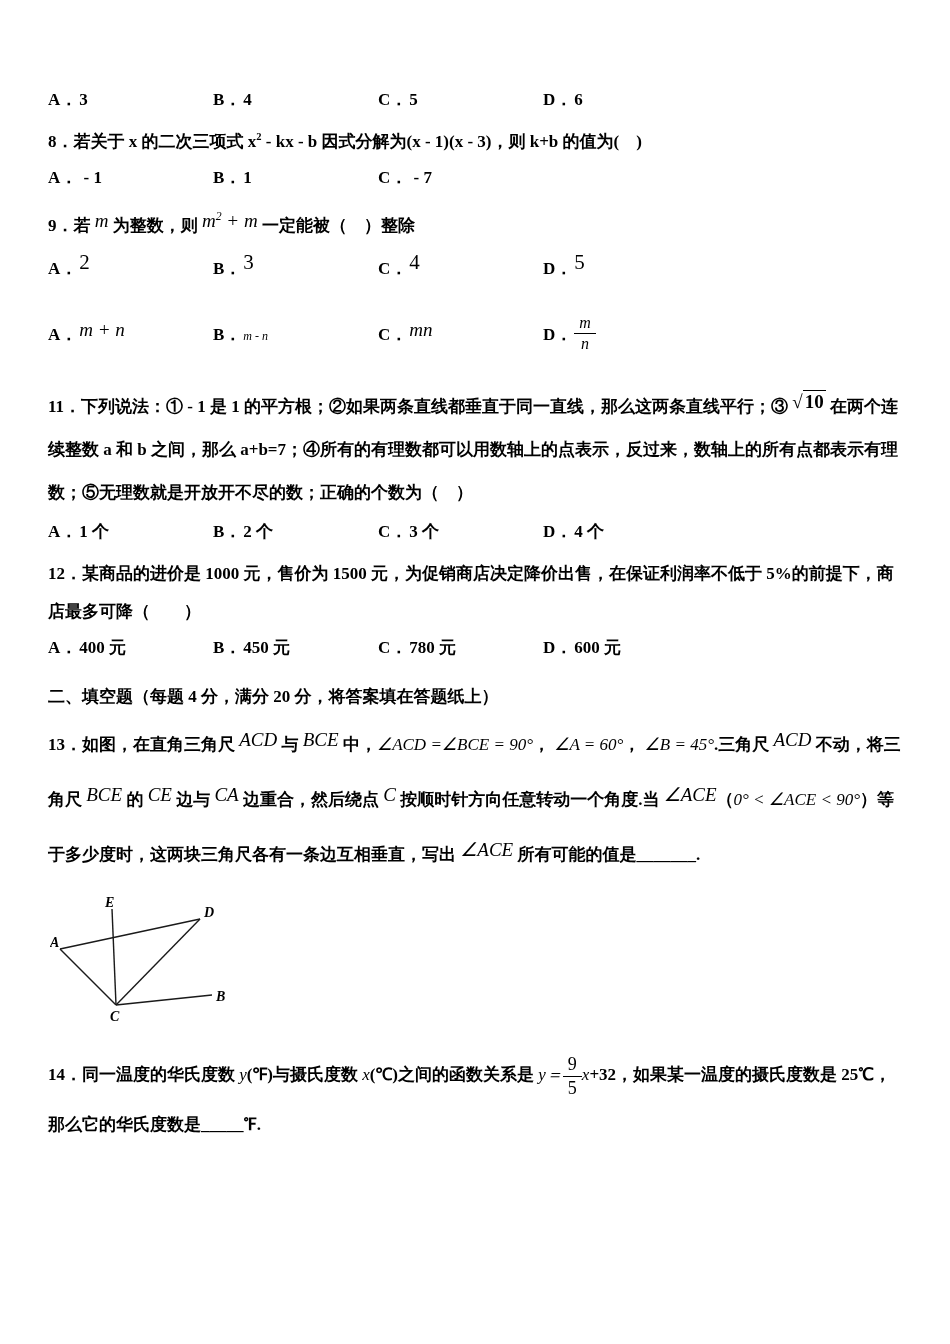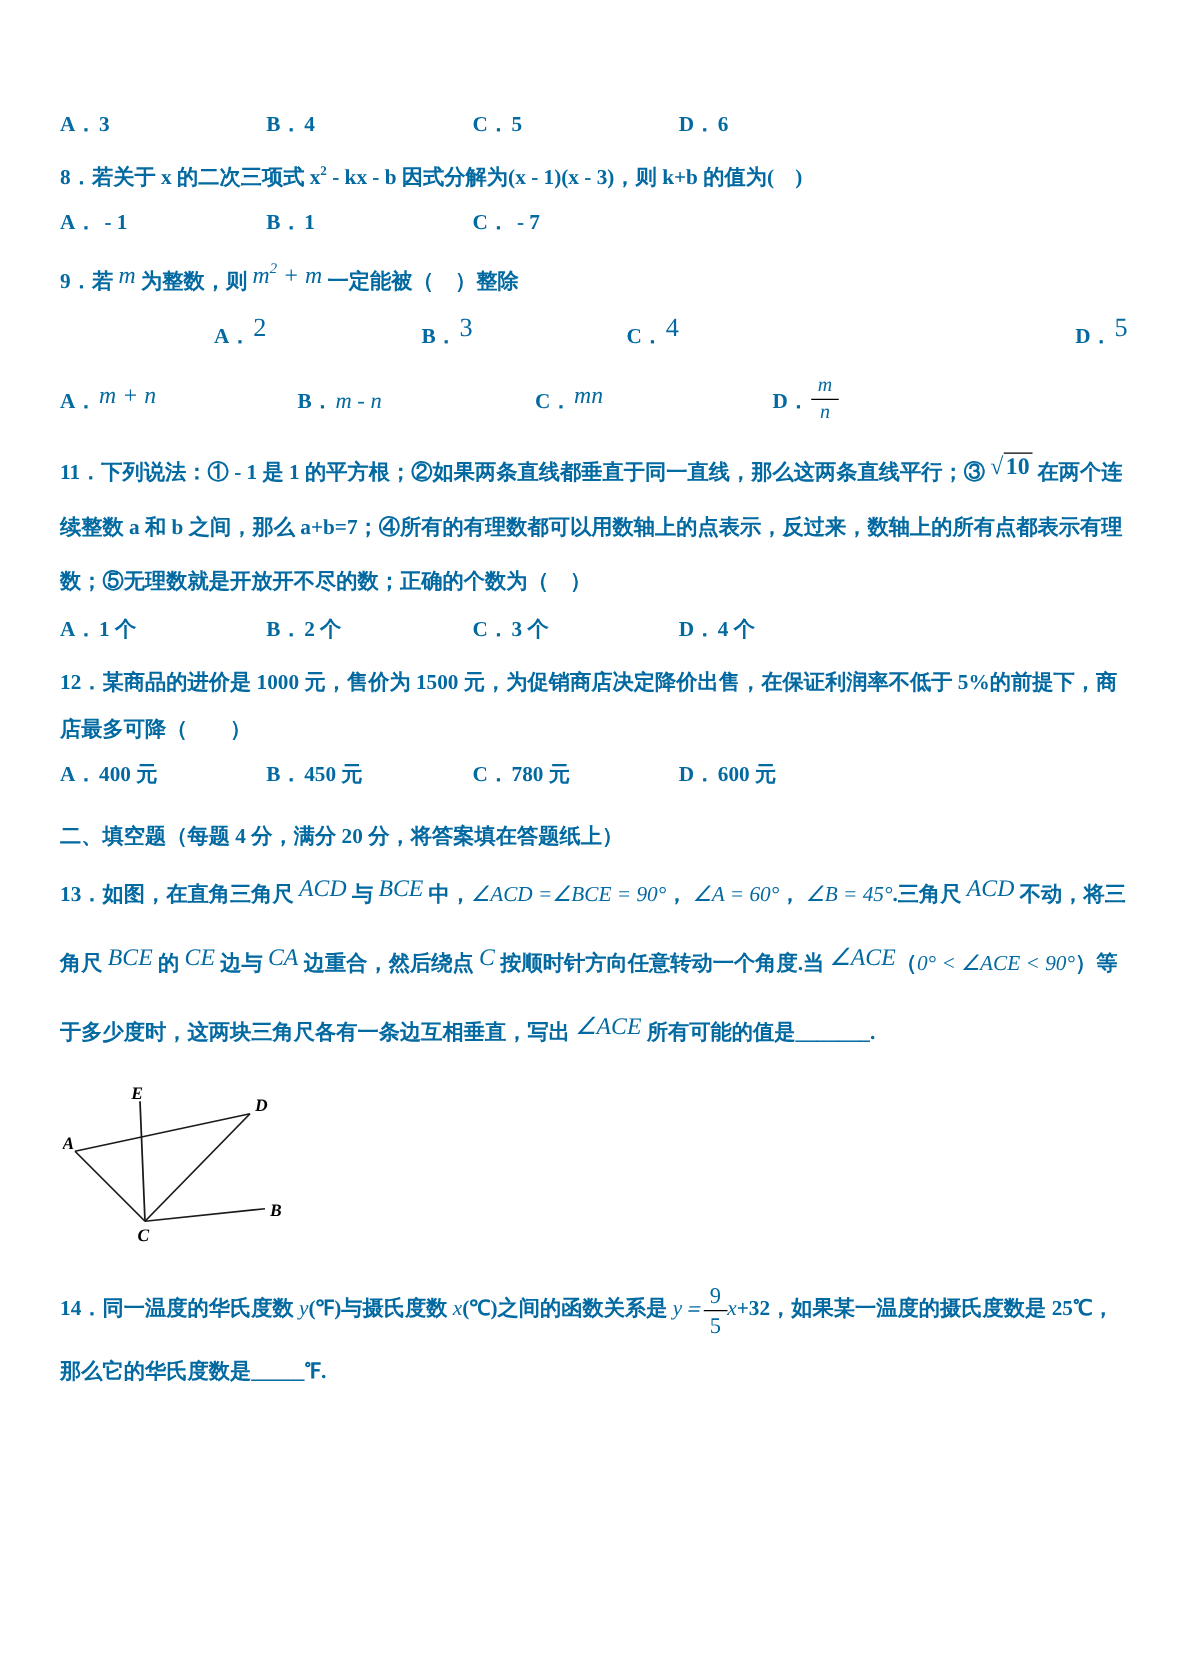--- a/index.html
+++ b/index.html
@@ -1,35 +1,35 @@
 <!DOCTYPE html>
 <html><head>
 <meta charset="utf-8">
 <style>
   * { box-sizing: border-box; }
   html,body { margin:0; padding:0; background:#fff; }
   .page {
-    width: 950px; height: 1344px; margin: 0 auto; background:#fff; color:#0369a1;
+    width: 950px; height: 1344px; margin: 0 auto; background:#fff; color:#000000;
     font-family: "Liberation Serif", serif; font-size: 17px;
     padding: 86px 48px 20px 48px; overflow: hidden; position: relative;
   }
   .row {
     display: grid; grid-template-columns: 165px 165px 165px 1fr;
     align-items: baseline; margin: 2px 0 12px 0;
   }
   .opt { white-space: nowrap; font-weight: bold; }
   .olabel { font-weight: bold; margin-right: 2px; }
   .oval { font-weight: bold; }
   .stem { margin: 8px 0 6px 0; font-weight: bold; line-height: 2.2; }
   .stem.wide { line-height: 2.9; }
   .stem.mid { line-height: 2.5; }
   .math { font-family: "Liberation Serif", serif; font-style: italic; font-weight: normal; }
   .raised { position: relative; top: -4px; font-size: 19px; }
   .big-num { font-family: "Liberation Serif", serif; font-weight: normal; font-size: 21px; position: relative; top: -5px; }
-  .small-math { font-size: 18px; }
+  .small-math { font-size: 12px; }
   sup { font-size: 0.62em; }
   .math sup { font-style: italic; }
   
   .frac { display: inline-flex; flex-direction: column; align-items: center;
           vertical-align: middle; line-height: 1.15; font-weight: normal; }
   .frac .fnum { padding: 0 5px 1px 5px; border-bottom: 1.4px solid #000; }
   .frac .fden { padding-top: 1px; }
   .mfrac { font-family: "Liberation Serif", serif; font-style: italic; font-size: 16px; position: relative; top: -2px; }
   .ufrac { font-family: "Liberation Serif", serif; font-style: normal; font-size: 18px; }
   
@@ -53,28 +53,28 @@
   </div>
 
   <p class="stem"><span>8．若关于 x 的二次三项式 x</span><sup>2</sup><span> - kx - b 因式分解为(x - 1)(x - 3)，则 k+b 的值为(　)</span></p>
   <div class="row">
     <span class="opt"><span class="olabel">A．</span><span class="oval"> - 1</span></span>
     <span class="opt"><span class="olabel">B．</span><span class="oval">1</span></span>
     <span class="opt"><span class="olabel">C．</span><span class="oval"> - 7</span></span>
   </div>
 
   <p class="stem mid"><span>9．若 </span><span class="math raised">m</span><span> 为整数，则 </span><span class="math raised"><span>m</span><sup>2</sup><span> + m</span></span><span> 一定能被（　）整除</span></p>
-  <div class="row" style="margin-bottom:22px;text-align:right;">
+  <div class="row" style="margin-bottom:36px;">
     <span class="opt"><span class="olabel">A．</span><span class="big-num">2</span></span>
     <span class="opt"><span class="olabel">B．</span><span class="big-num">3</span></span>
     <span class="opt"><span class="olabel">C．</span><span class="big-num">4</span></span>
     <span class="opt"><span class="olabel">D．</span><span class="big-num">5</span></span>
   </div>
 
-  <div class="row" style="margin-bottom:12px;gap:25px;">
+  <div class="row" style="margin-bottom:26px;">
     <span class="opt"><span class="olabel">A．</span><span class="math raised">m + n</span></span>
     <span class="opt"><span class="olabel">B．</span><span class="math small-math">m - n</span></span>
     <span class="opt"><span class="olabel">C．</span><span class="math raised">mn</span></span>
     <span class="opt"><span class="olabel">D．</span><span class="frac mfrac">
           <span class="fnum">m</span>
           <span class="fden">n</span>
         </span></span>
   </div>
 
   <p class="stem mid"><span>11．下列说法：① - 1 是 1 的平方根；②如果两条直线都垂直于同一直线，那么这两条直线平行；③ </span><span class="sqrt raised"><span class="radsym">√</span><span class="cand">10</span></span><span> 在两个连续整数 a 和 b 之间，那么 a+b=7；④所有的有理数都可以用数轴上的点表示，反过来，数轴上的所有点都表示有理数；⑤无理数就是开放开不尽的数；正确的个数为（　）</span></p>

